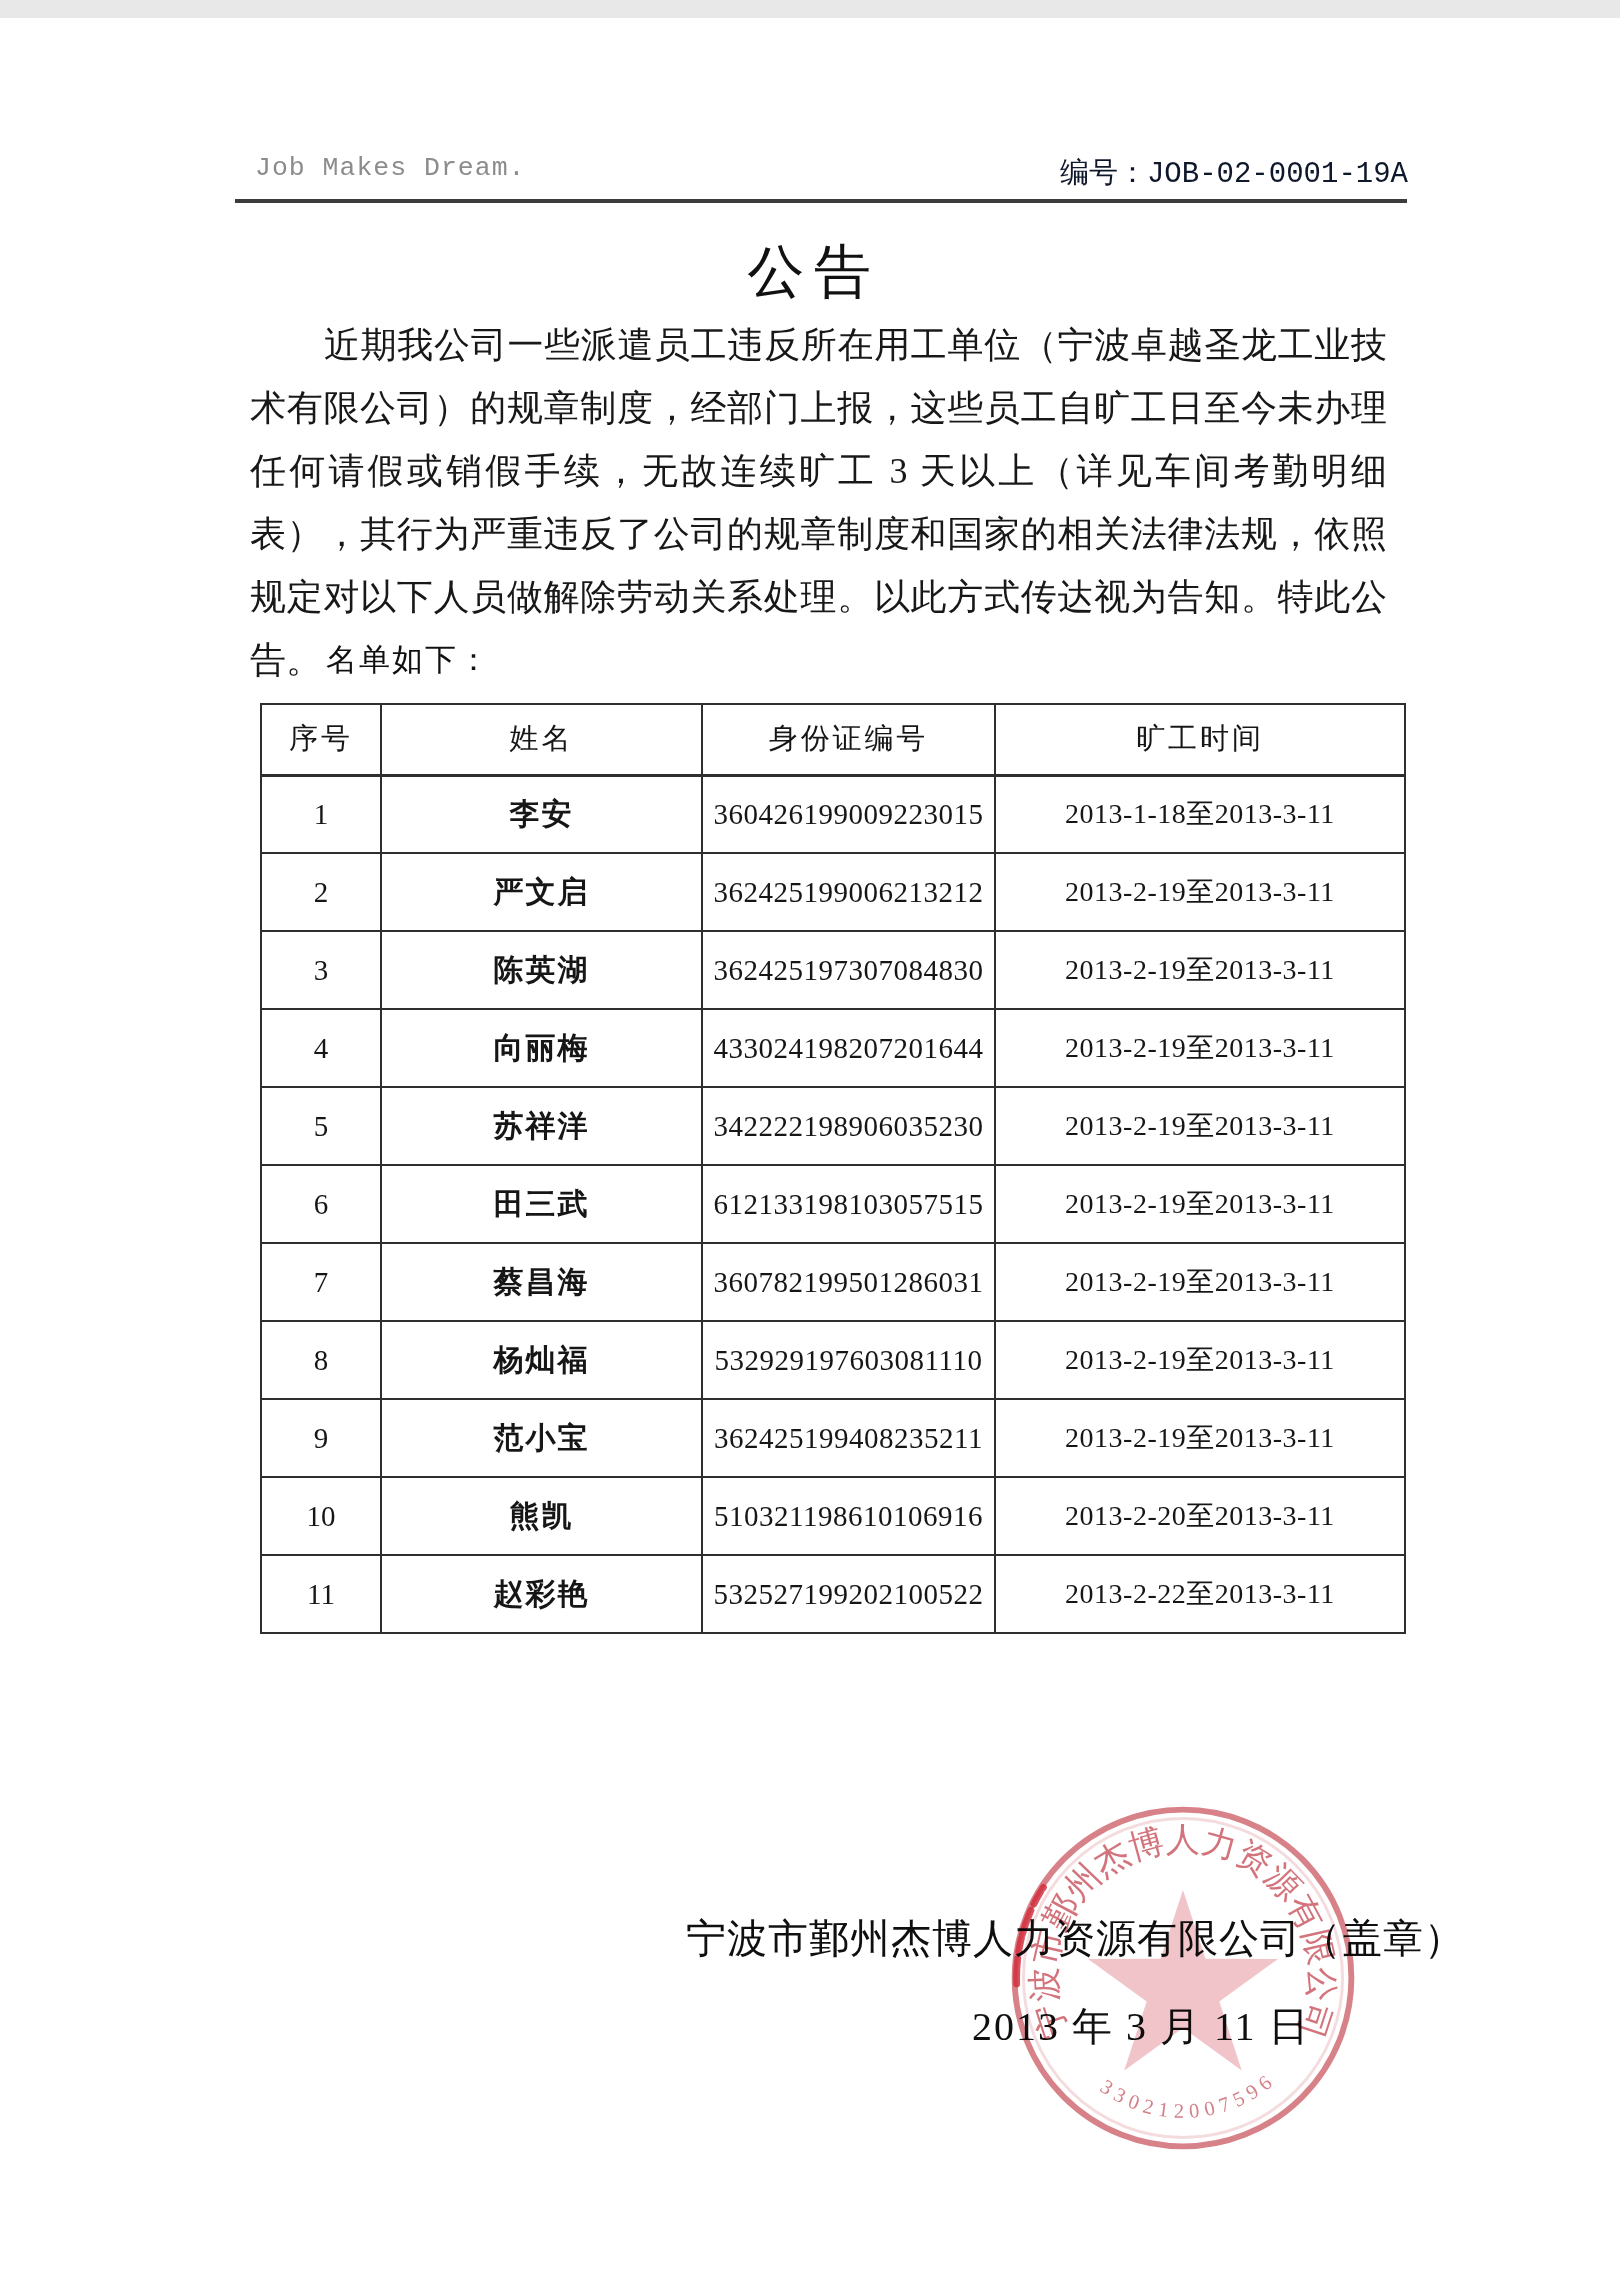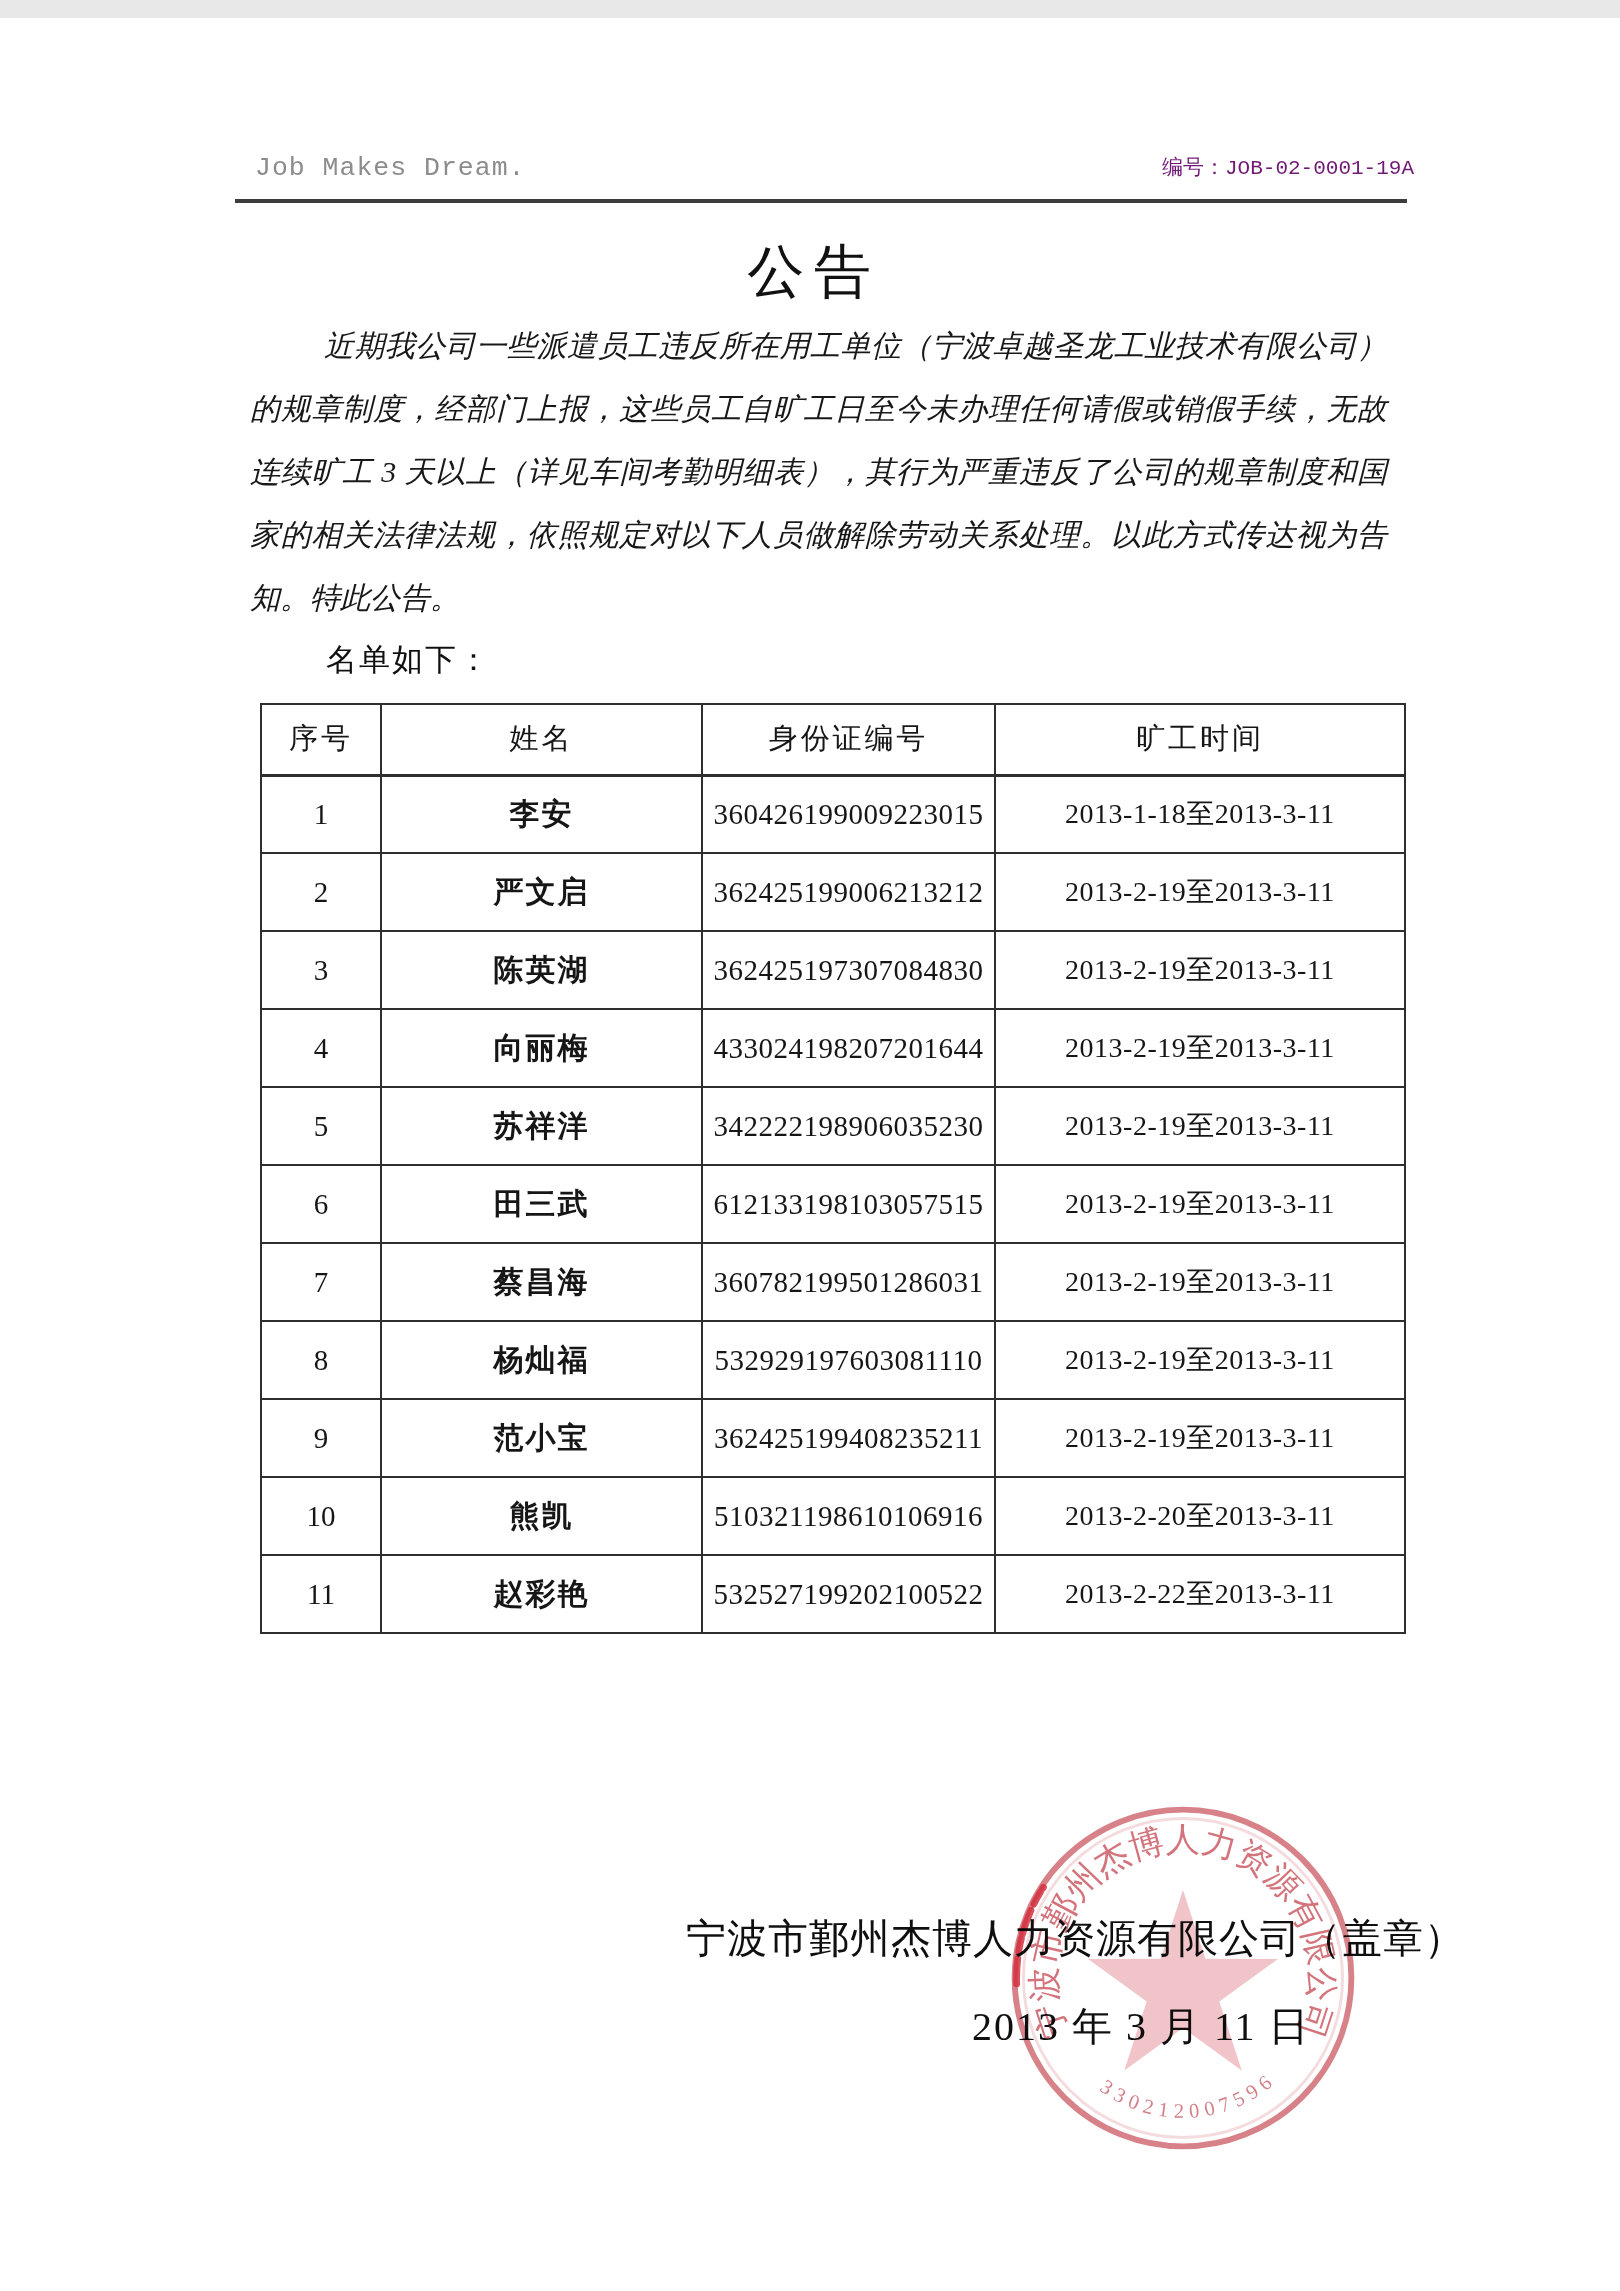--- a/index.html
+++ b/index.html
@@ -13,43 +13,42 @@
     font-family:"Liberation Serif","DejaVu Serif",serif;
     color:#1a1a1a;
   }
   
   .slogan {
     position:absolute; left:255px; top:135px;
     font-family:"Liberation Mono","DejaVu Sans Mono",monospace;
     font-size:26.5px; color:#8c8c8c; letter-spacing:1px;
   }
   .doc-number {
-    position:absolute; right:206px; top:135px;
+    position:absolute; right:212px; top:135px;
     font-family:"Liberation Mono","DejaVu Sans Mono",monospace;
-    font-size:21px; color:#701a75; letter-spacing:0px;
+    font-size:29px; color:#0f172a; letter-spacing:0px;
   }
   .letterhead-rule {
     position:absolute; left:235px; top:181px;
     width:1172px; height:3.9px; background:#3c3c3c;
   }
   
   .page-title {
     position:absolute; left:218px; top:216px; width:1192px;
     text-align:center;
     font-size:57px; font-weight:400; letter-spacing:9.8px;
     color:#111;
   }
   
   .body-paragraph {
     position:absolute; left:250px; top:296px; width:1137px;
-    font-size:30px; line-height:63px;
+    font-size:36px; line-height:63px;
     text-align:justify; text-justify:inter-ideograph;
     text-indent:74px;
     color:#181818;
-    font-style:italic;
   }
   .roster-label {
     position:absolute; left:326px; top:621px;
     font-size:31px; font-weight:400; color:#101010;
     letter-spacing:2px;
   }
   
   table.roster {
     position:absolute; left:260px; top:685px;
     width:1144px;

